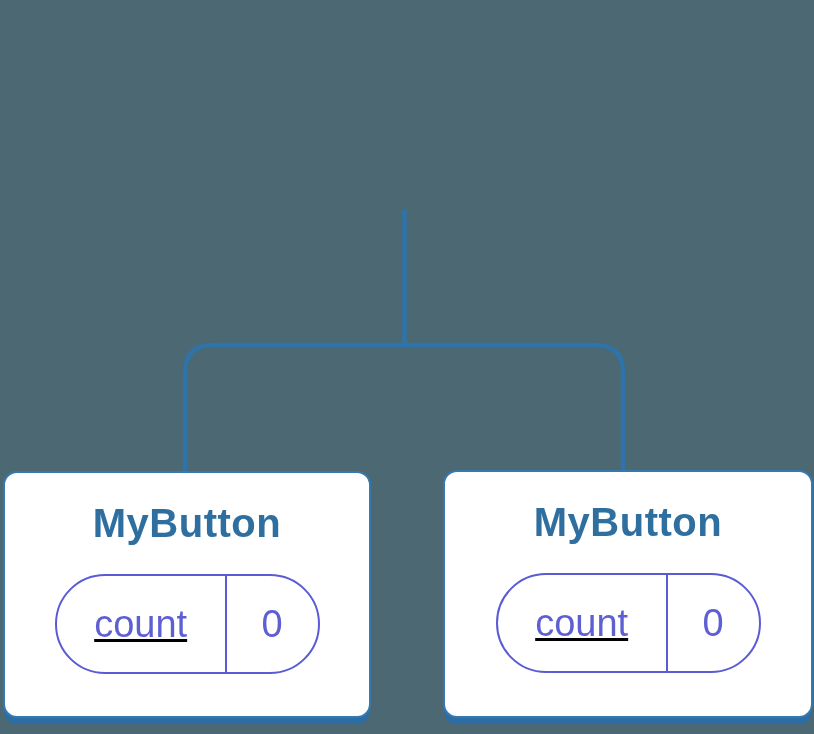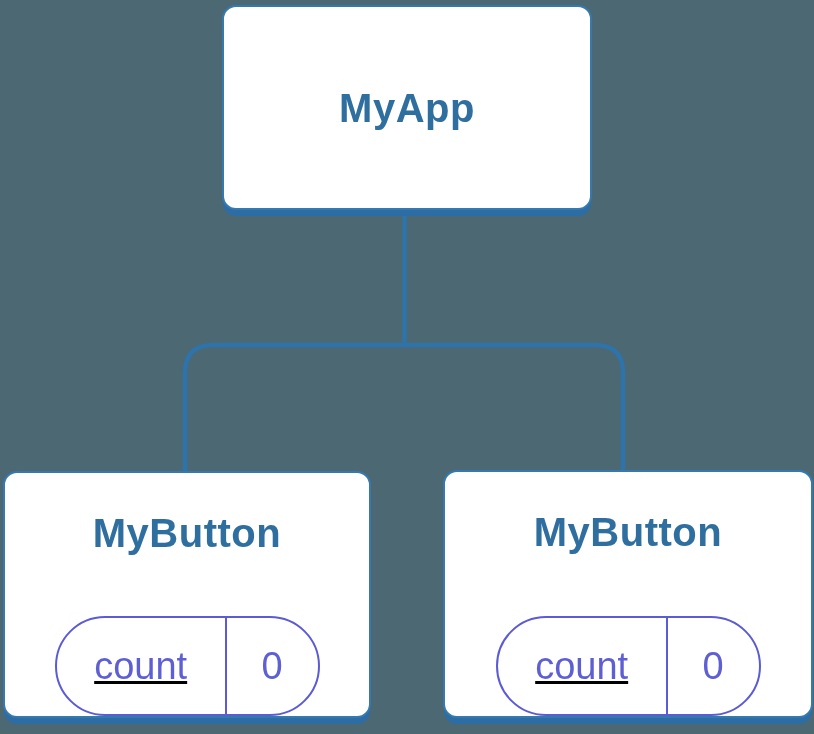--- a/index.html
+++ b/index.html
@@ -45,21 +45,21 @@
     flex-direction: column;
     align-items: center;
   }
   .card-root {
     left: 222px; top: 5px;
     width: 370px; height: 205px;
     justify-content: center;
   }
   .card-left  { left: 3px;   top: 471px; width: 368px; height: 247px; }
   .card-right { left: 443px; top: 470px; width: 370px; height: 248px; }
-  .card-child { padding-top: 38px; justify-content: space-between; }
+  .card-child { padding-top: 28px; }
   .card-title {
     font-size: 40px;
     font-weight: bold;
     letter-spacing: 0.5px;
     color: var(--title-text);
     line-height: 1.1;
   }
   .state-pill {
     margin-top: 29px;
     width: 265px; height: 100px;
@@ -88,23 +88,20 @@
 </head>
 <body>
 
 <div class="canvas">
 
   <svg class="connectors" viewBox="0 0 814 734" aria-hidden="true">
     <path class="connector-path" d="M404.5 210 V 347"></path>
     <path class="connector-path" d="M185 471 V 373 Q185 345 213 345 H 595 Q623 345 623 373 V 471"></path>
   </svg>
 
-  <div class="card card-root">
-    <span class="card-title">MyApp</span>
-  </div>
 
   <div class="card card-child card-left">
     <span class="card-title">MyButton</span>
     <div class="state-pill">
       <div class="pill-key">
         <span class="pill-text">count</span>
       </div>
       <div class="pill-value">
         <span class="pill-text">0</span>
       </div>

